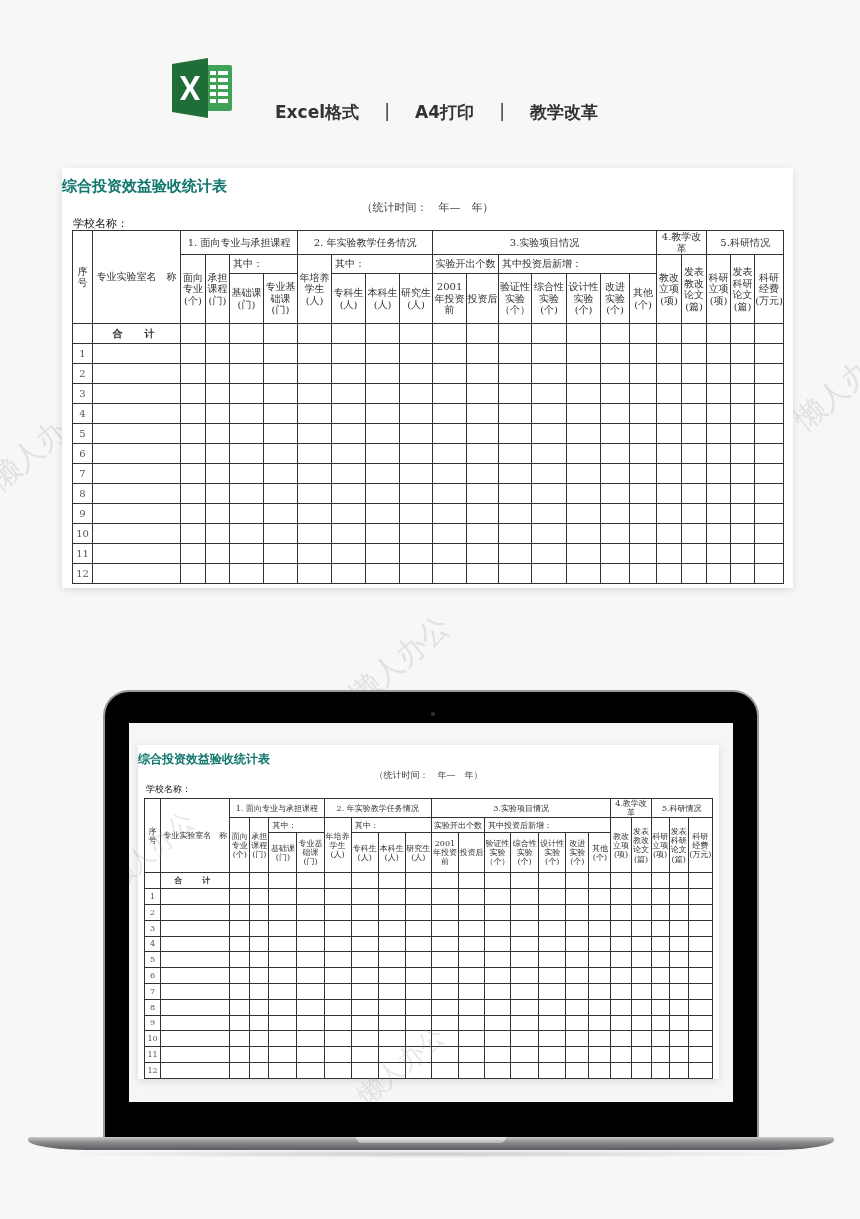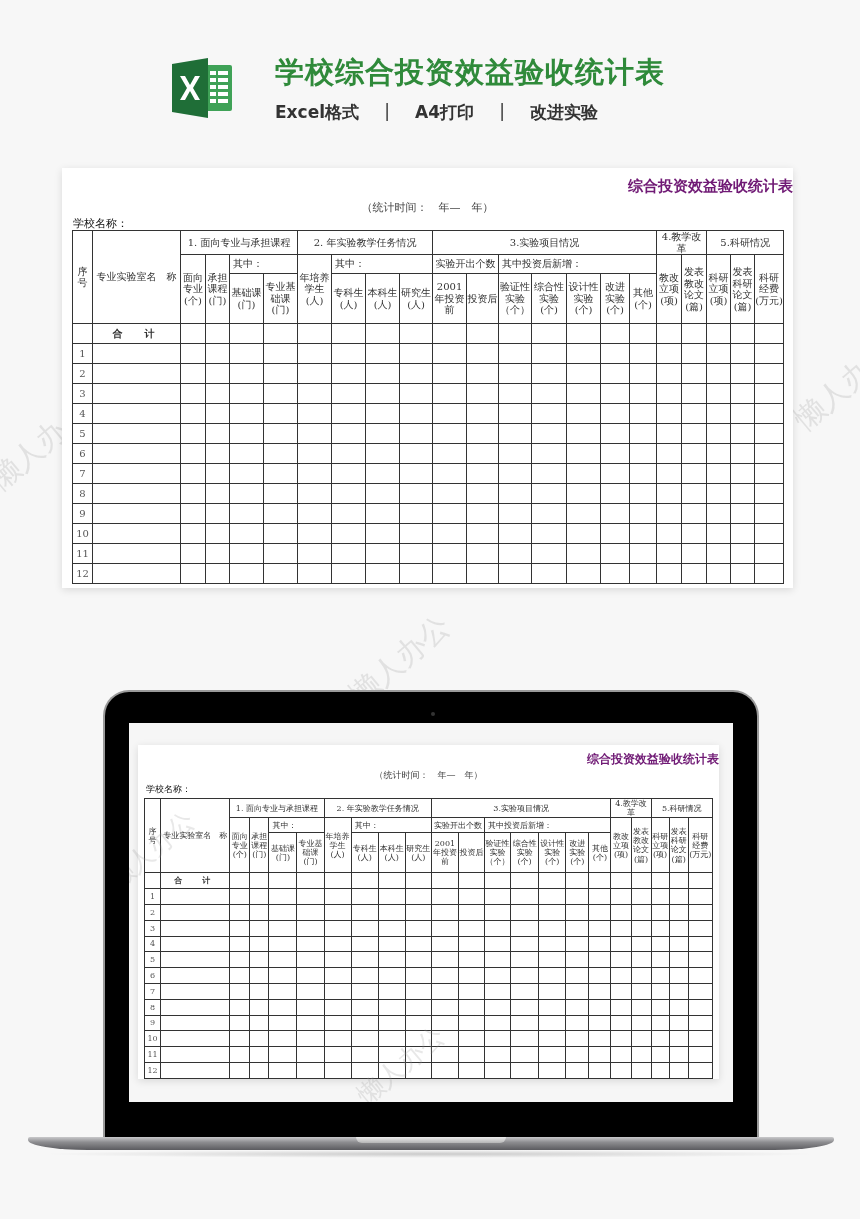--- a/index.html
+++ b/index.html
@@ -21,22 +21,22 @@
   }
   .banner-sub .sep { display: inline-block; width: 56px; text-align: center; font-weight: normal; }
 
   
   .sheet {
     position: absolute; background: #fff;
     box-shadow: 0 2px 8px rgba(0,0,0,0.12);
   }
   .sheet-main { left: 62px; top: 168px; width: 731px; height: 420px; }
   .sheet-title {
-    position: absolute; left: 0; right: 0; text-align: right;
-    font-family: "DejaVu Sans", "Liberation Sans", sans-serif; font-weight: bold; color: #701a75;
+    position: absolute; left: 0; right: 0; text-align: left;
+    font-family: "DejaVu Sans", "Liberation Sans", sans-serif; font-weight: bold; color: #0f766e;
   }
   .sheet-sub { position: absolute; left: 0; right: 0; text-align: center; color: #444; }
   .school-label {
     position: absolute; font-family: "DejaVu Sans", "Liberation Sans", sans-serif;
     font-weight: normal; color: #111;
   }
 
   table.grid { position: absolute; border-collapse: collapse; table-layout: fixed; background: #fff; }
   table.grid td {
     border: 1px solid #333; text-align: center; vertical-align: middle;
@@ -108,27 +108,26 @@
       <rect x="40" y="29" width="6" height="4"></rect>
         <rect x="48" y="29" width="10" height="4"></rect>
       <rect x="40" y="36" width="6" height="4"></rect>
         <rect x="48" y="36" width="10" height="4"></rect>
       <rect x="40" y="43" width="6" height="4"></rect>
         <rect x="48" y="43" width="10" height="4"></rect>
     </g>
     <path d="M2 8 L38 2 L38 62 L2 56 Z" fill="#1f6e37"></path>
     <path d="M10 20 L15 20 L20 29 L25 20 L30 20 L23 32 L30 44 L25 44 L20 35 L15 44 L10 44 L17 32 Z" fill="#ffffff"></path>
   </svg>
-  <div class="banner-title">学校综合投资效益验收统计表</div>
   <div class="banner-sub">
     <span>Excel格式</span>
     <span class="sep">|</span>
     <span>A4打印</span>
     <span class="sep">|</span>
-    <span>改进实验</span>
+    <span>教学改革</span>
   </div>
 </div>
 
 <div class="wm" style="left:-20px; top:425px;">懒人办公</div>
 <div class="wm" style="left:785px; top:365px;">懒人办公</div>
 <div class="wm" style="left:340px; top:640px;">懒人办公</div>
 
 <div class="sheet sheet-main">
   <div class="sheet-title" style="top:9px; font-size:15px;">综合投资效益验收统计表</div>
   <div class="sheet-sub" style="top:32px; font-size:11px;">（统计时间：　年—　年）</div>

